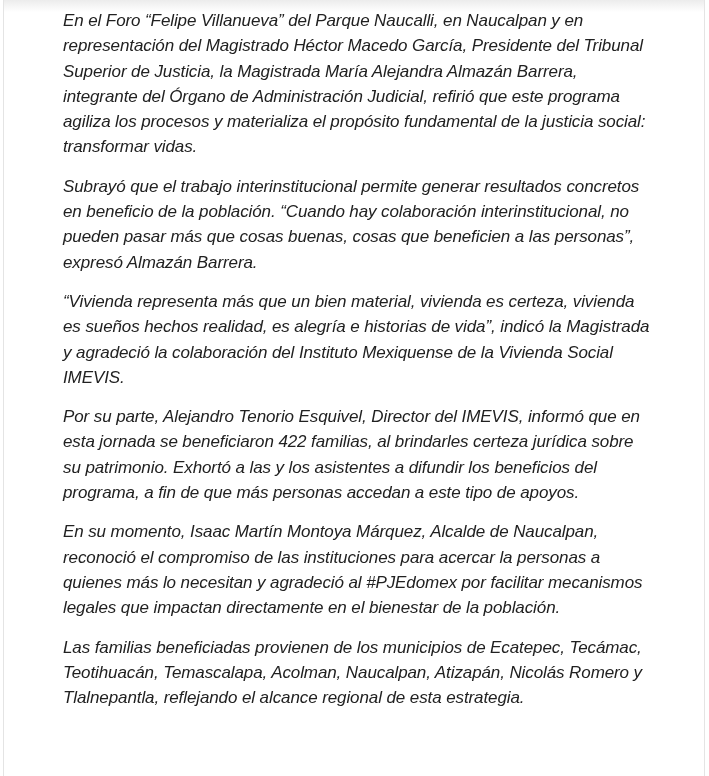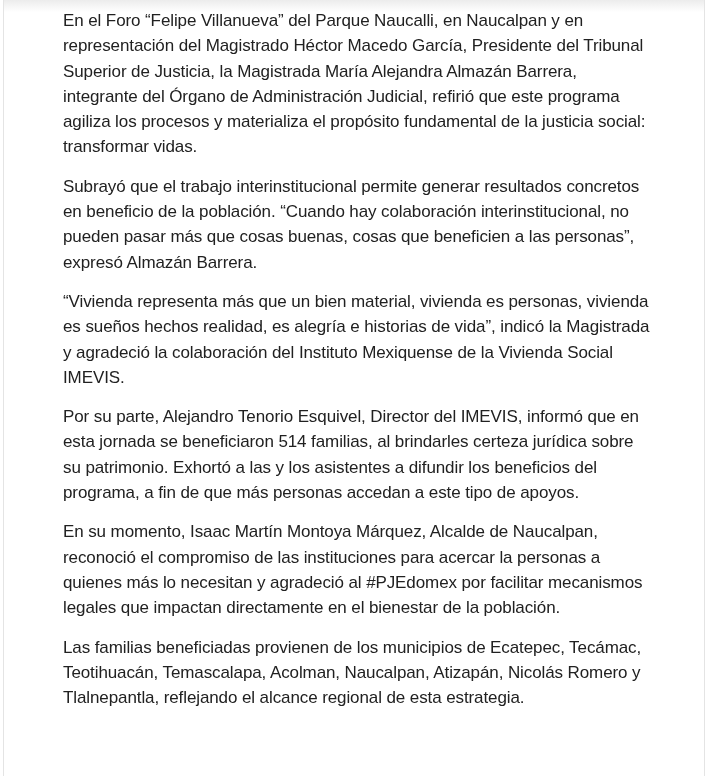--- a/index.html
+++ b/index.html
@@ -38,32 +38,33 @@
     top: 8px;
     width: 588px;
     color: #212121;
     font-size: 17px;
     line-height: 25.3px;
     letter-spacing: -0.1px;
   }
   .article p {
     margin: 0 0 14px 0;
     padding: 0;
+    font-style: italic;
   }
   .article p:last-child {
     margin-bottom: 0;
   }
 </style>
 </head>
 <body>
 
 <div class="page-edge left"></div>
 <div class="page-edge right"></div>
 <div class="top-shadow"></div>
 
 <div class="article">
   <p>En el Foro “Felipe Villanueva” del Parque Naucalli, en Naucalpan y en representación del Magistrado Héctor Macedo García, Presidente del Tribunal Superior de Justicia, la Magistrada María Alejandra Almazán Barrera, integrante del Órgano de Administración Judicial, refirió que este programa agiliza los procesos y materializa el propósito fundamental de la justicia social: transformar vidas.</p>
   <p>Subrayó que el trabajo interinstitucional permite generar resultados concretos en beneficio de la población. “Cuando hay colaboración interinstitucional, no pueden pasar más que cosas buenas, cosas que beneficien a las personas”, expresó Almazán Barrera.</p>
-  <p>“Vivienda representa más que un bien material, vivienda es personas, vivienda es sueños hechos realidad, es alegría e historias de vida”, indicó la Magistrada y agradeció la colaboración del Instituto Mexiquense de la Vivienda Social IMEVIS.</p>
-  <p>Por su parte, Alejandro Tenorio Esquivel, Director del IMEVIS, informó que en esta jornada se beneficiaron 514 familias, al brindarles certeza jurídica sobre su patrimonio. Exhortó a las y los asistentes a difundir los beneficios del programa, a fin de que más personas accedan a este tipo de apoyos.</p>
+  <p>“Vivienda representa más que un bien material, vivienda es certeza, vivienda es sueños hechos realidad, es alegría e historias de vida”, indicó la Magistrada y agradeció la colaboración del Instituto Mexiquense de la Vivienda Social IMEVIS.</p>
+  <p>Por su parte, Alejandro Tenorio Esquivel, Director del IMEVIS, informó que en esta jornada se beneficiaron 422 familias, al brindarles certeza jurídica sobre su patrimonio. Exhortó a las y los asistentes a difundir los beneficios del programa, a fin de que más personas accedan a este tipo de apoyos.</p>
   <p>En su momento, Isaac Martín Montoya Márquez, Alcalde de Naucalpan, reconoció el compromiso de las instituciones para acercar la personas a quienes más lo necesitan y agradeció al #PJEdomex por facilitar mecanismos legales que impactan directamente en el bienestar de la población.</p>
   <p>Las familias beneficiadas provienen de los municipios de Ecatepec, Tecámac, Teotihuacán, Temascalapa, Acolman, Naucalpan, Atizapán, Nicolás Romero y Tlalnepantla, reflejando el alcance regional de esta estrategia.</p>
 </div>
 
 </body></html>

